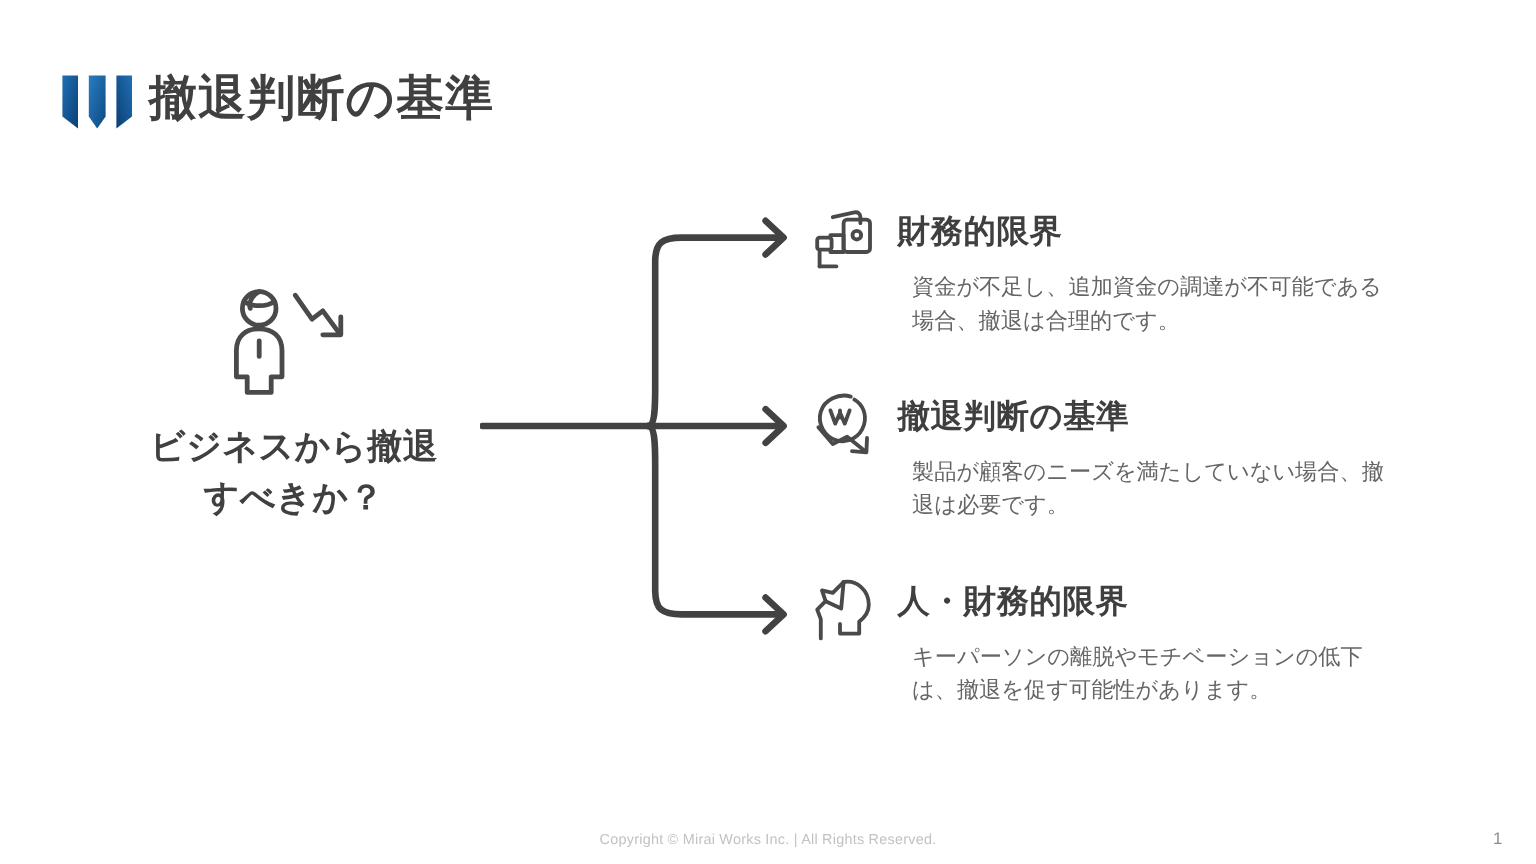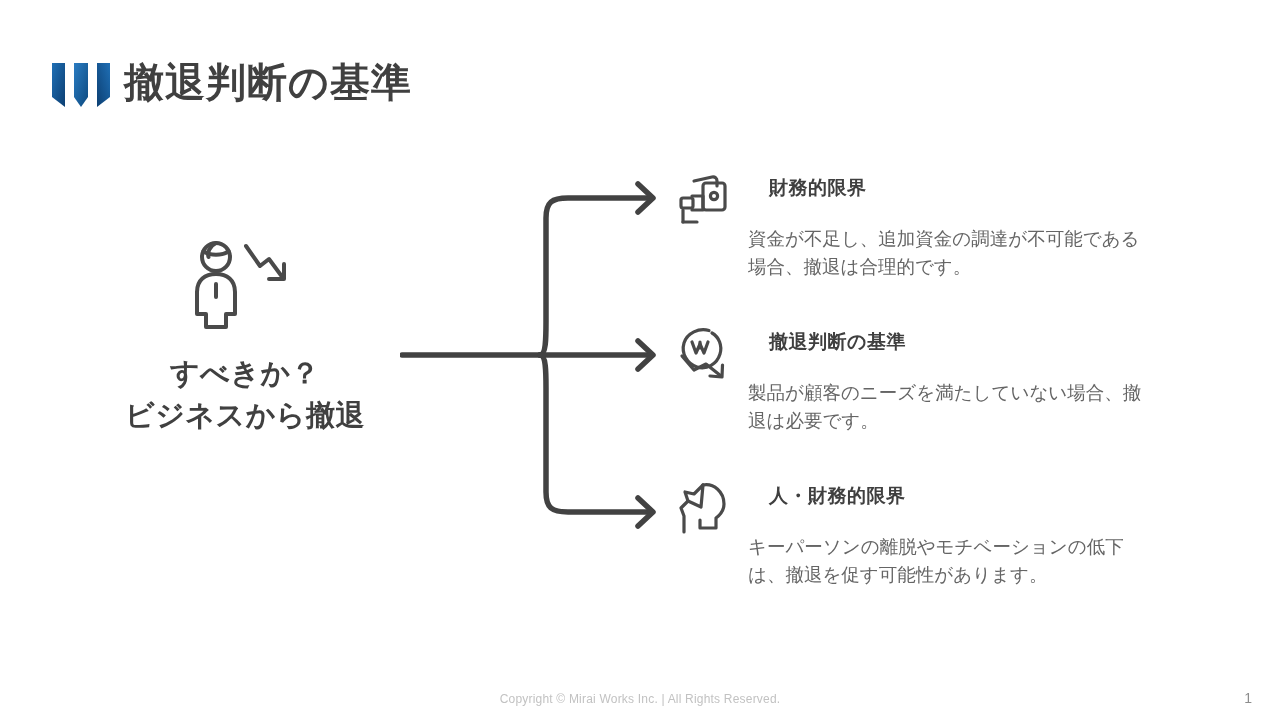--- a/index.html
+++ b/index.html
@@ -97,30 +97,29 @@
     position: absolute;
     left: 0px;
     top: 2px;
     width: 56px;
     height: 56px;
   }
   .branch-title {
     position: absolute;
     left: 72px;
     top: 5px;
-    font-size: 19px;
+    font-size: 27px;
     font-weight: bold;
     color: #3f3f3f;
     white-space: nowrap;
     letter-spacing: 0.5px;
-    margin-left: 21px;
   }
   .branch-desc {
     position: absolute;
-    left: 72px;
+    left: 84px;
     top: 55px;
     width: 404px;
     font-size: 18.5px;
     color: #656565;
     line-height: 28px;
     letter-spacing: 0px;
   }
 
   
   #footer-copyright {
@@ -181,22 +180,22 @@
         <path d="M13.5 11 C19 16, 33 16, 38.5 11"></path>
         <path d="M26 3 C20 6, 17 12, 18.5 17"></path>
         <path d="M7 74 L7 52 C7 40, 15 34, 26 34 C37 34, 45 40, 45 52 L45 74 L36 74 L36 87 L16 87 L16 74 Z"></path>
         <path d="M26 44 L26 57"></path>
         <path d="M56 6 L70 26 L79 19 L93 38"></path>
         <path d="M79 39 L94 39 L94 24"></path>
       </svg>
     </div>
 
     <div id="question-label">
+      <span class="ql-line">ビジネスから撤退</span>
       <span class="ql-line">すべきか？</span>
-      <span class="ql-line">ビジネスから撤退</span>
     </div>
   </div>
 
   <div id="connector">
     <svg width="275" height="370" viewBox="0 0 275 370" xmlns="http://www.w3.org/2000/svg" fill="none" stroke="#424242" stroke-width="5.5" stroke-linecap="round" stroke-linejoin="round">
 
       <path d="M2 185 L140 185"></path>
 
       <path d="M140 185 C146 185, 146 168, 146 152 L146 48 C146 32, 152 28, 168 28 L252 28"></path>
 

